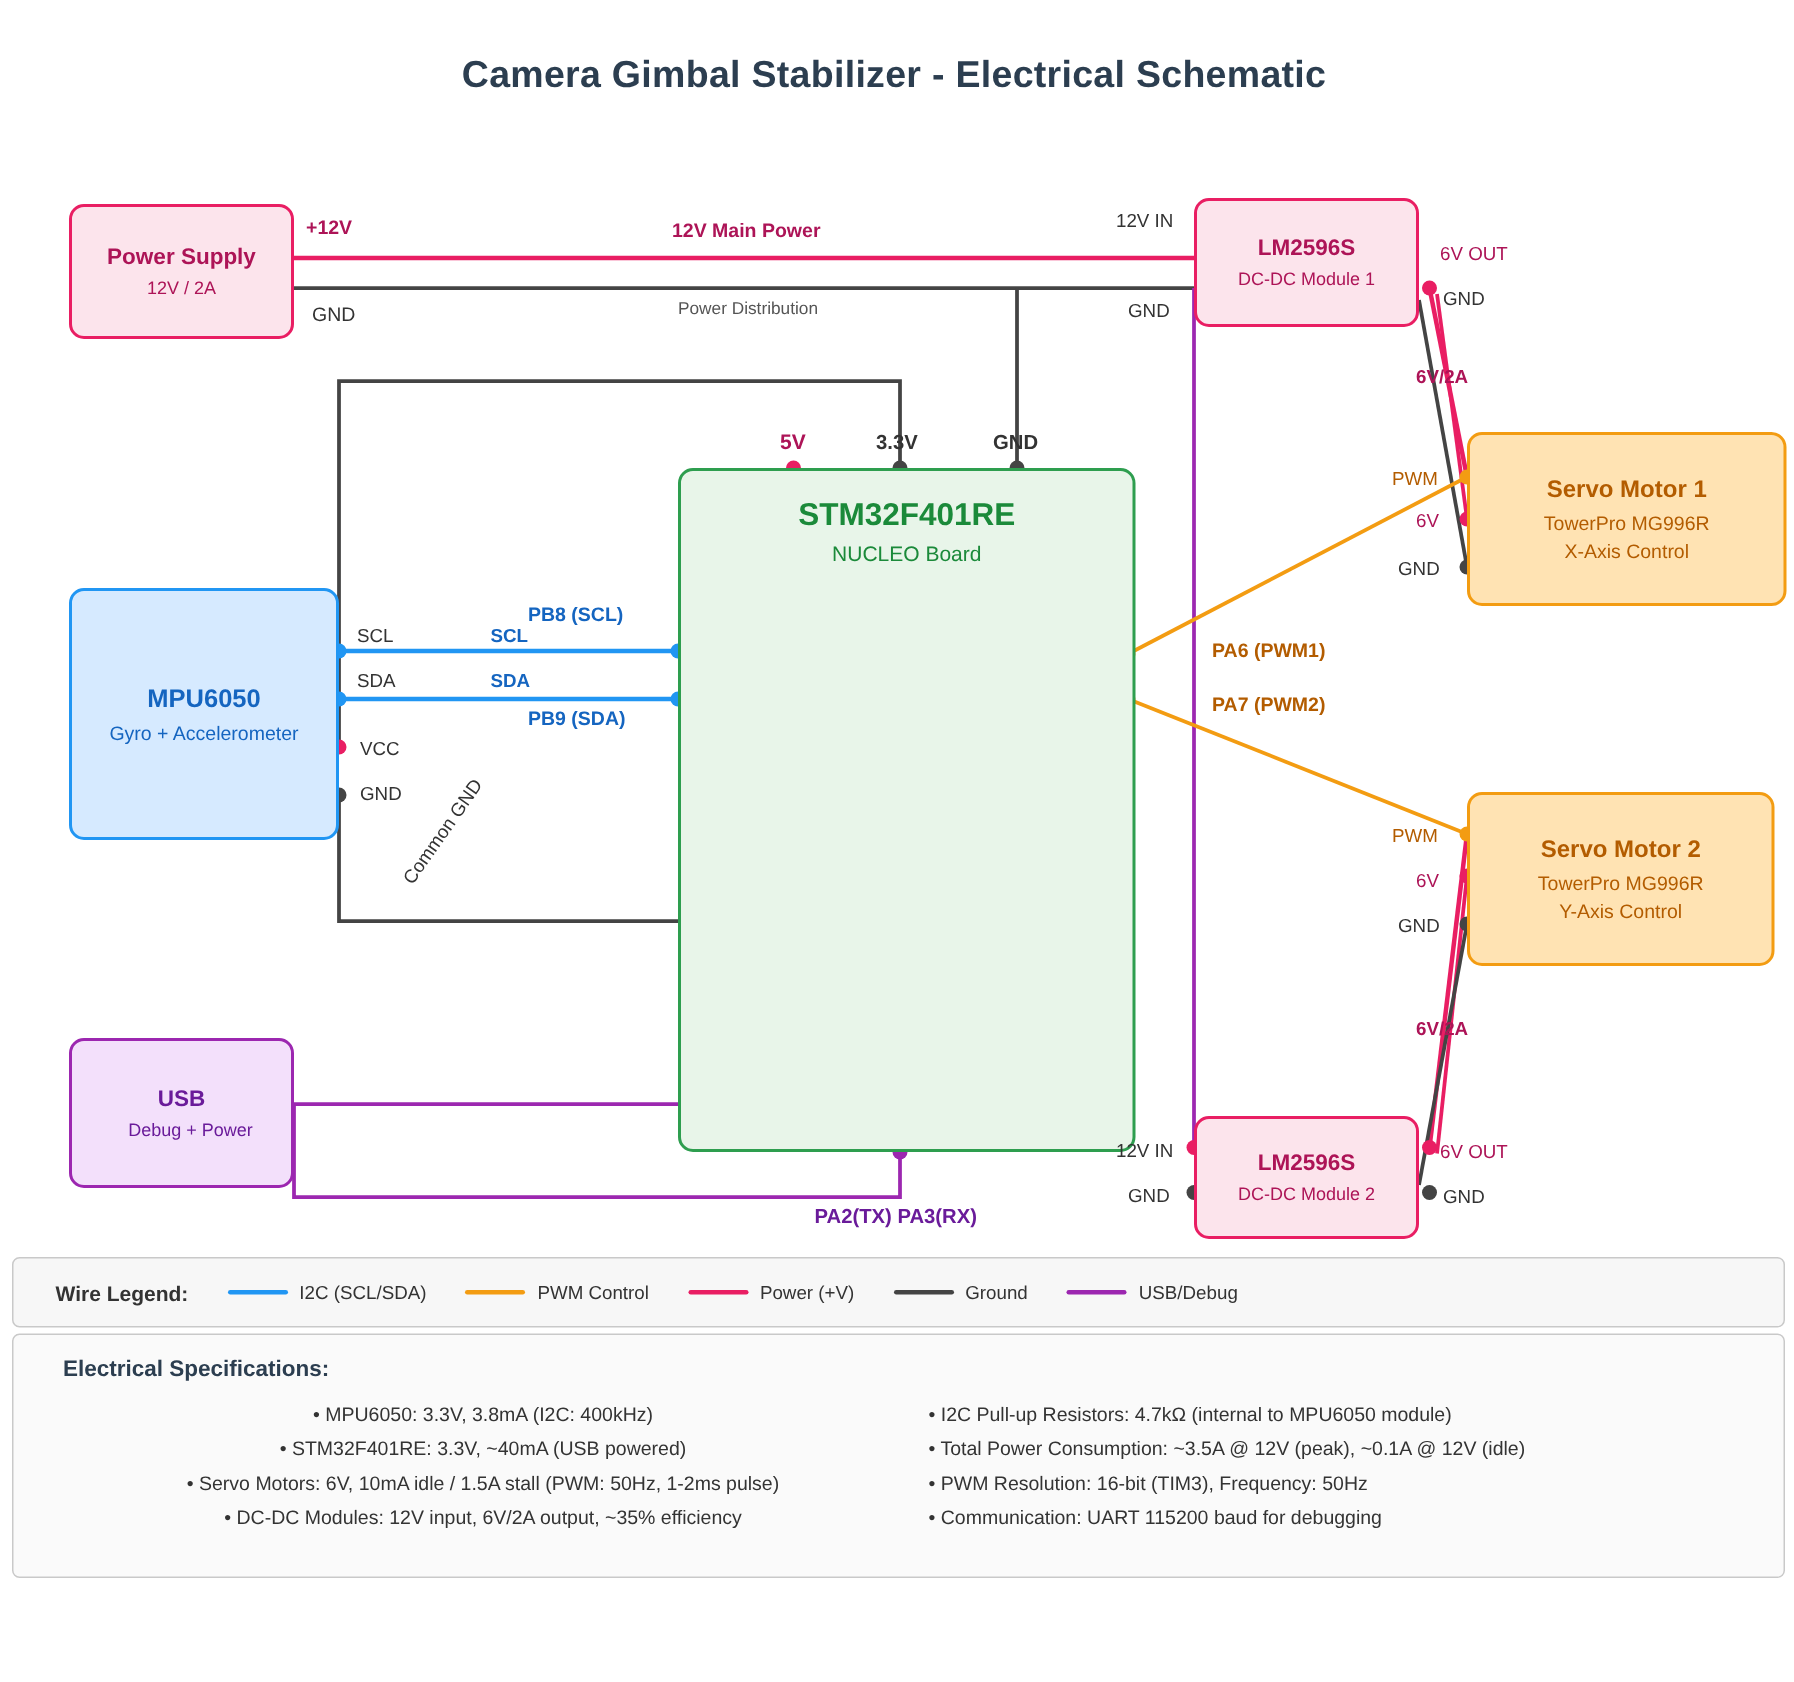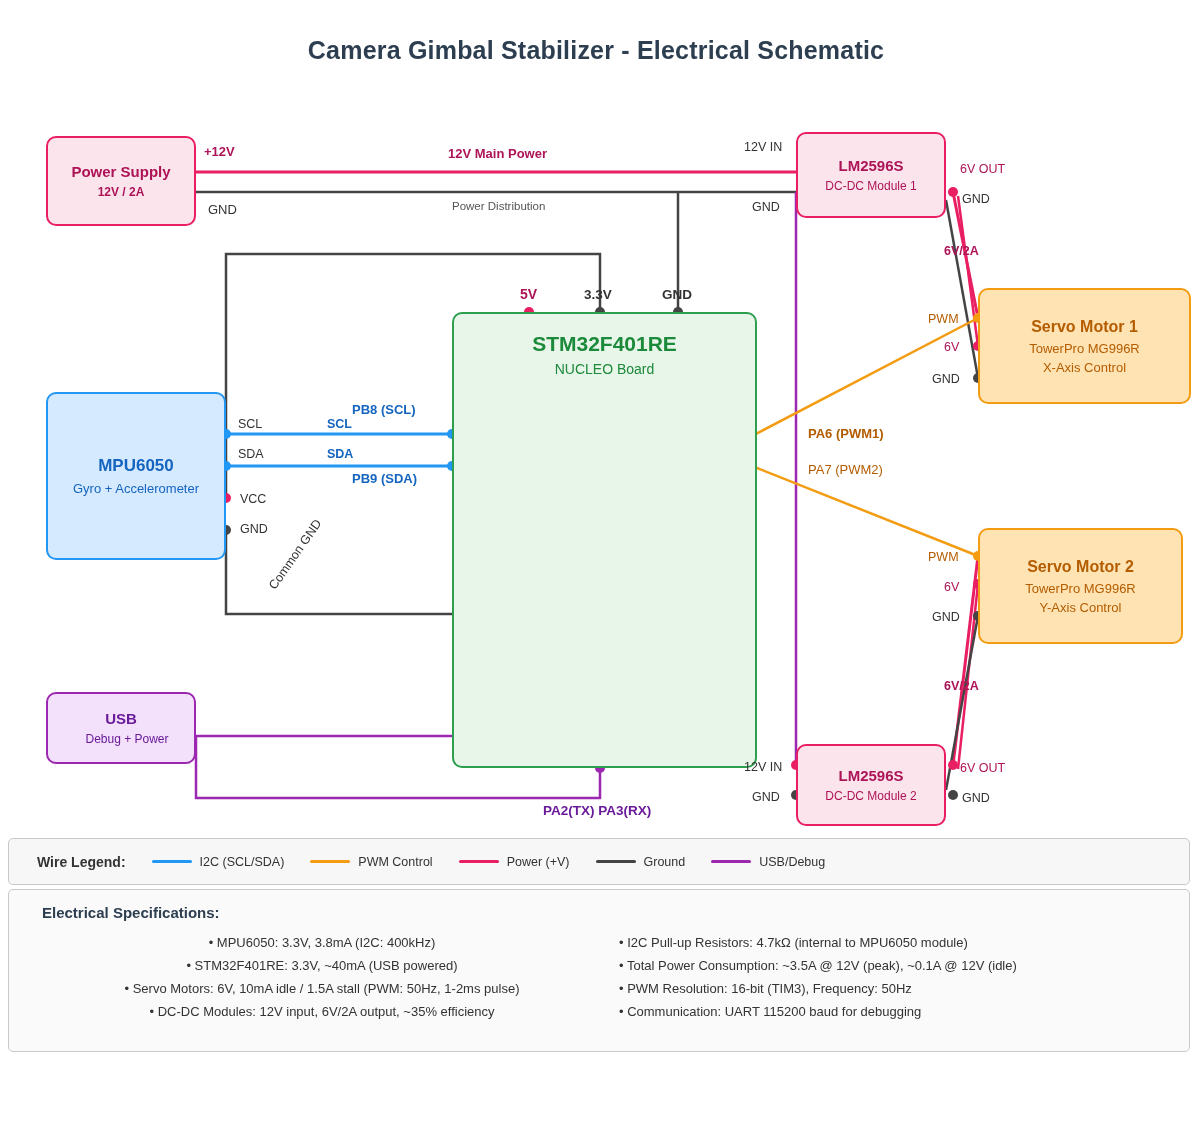--- a/index.html
+++ b/index.html
@@ -18,21 +18,21 @@
 
   .node{position:absolute;border-radius:10px;box-sizing:border-box;
         display:flex;flex-direction:column;align-items:center;justify-content:center;}
   .node .n-title{font-weight:bold;}
   .node .n-sub{margin-top:5px;}
   .node .n-sub2{margin-top:4px;}
 
   
   #power-supply{left:46px;top:136px;width:150px;height:90px;background:#fce4ec;border:2.5px solid #e91e63;}
   #power-supply .n-title{font-size:15px;color:#ad1457;}
-  #power-supply .n-sub{font-size:12px;color:#ad1457;font-weight:bold;}
+  #power-supply .n-sub{font-size:12px;color:#ad1457;}
 
   
   #dcdc1{left:796px;top:132px;width:150px;height:86px;background:#fce4ec;border:2.5px solid #e91e63;}
   #dcdc1 .n-title{font-size:15px;color:#ad1457;}
   #dcdc1 .n-sub{font-size:12px;color:#ad1457;}
 
   
   #dcdc2{left:796px;top:744px;width:150px;height:82px;background:#fce4ec;border:2.5px solid #e91e63;}
   #dcdc2 .n-title{font-size:15px;color:#ad1457;}
   #dcdc2 .n-sub{font-size:12px;color:#ad1457;}
@@ -50,21 +50,21 @@
 
   
   #servo1{left:978px;top:288px;width:213px;height:116px;background:#ffe3b3;border:2.5px solid #f39c12;}
   #servo1 .n-title{font-size:16px;color:#b35c00;}
   #servo1 .n-sub,#servo1 .n-sub2{font-size:13px;color:#b35c00;}
   #servo2{left:978px;top:528px;width:205px;height:116px;background:#ffe3b3;border:2.5px solid #f39c12;}
   #servo2 .n-title{font-size:16px;color:#b35c00;}
   #servo2 .n-sub,#servo2 .n-sub2{font-size:13px;color:#b35c00;}
 
   
-  #usb{left:46px;top:692px;width:150px;height:72px;background:#f3e0fb;border:2.5px solid #9c27b0;}
+  #usb{left:46px;top:692px;width:150px;height:100px;background:#f3e0fb;border:2.5px solid #9c27b0;}
   #usb .n-title{font-size:15px;color:#6a1b9a;}
   #usb .n-sub{font-size:12px;color:#6a1b9a;padding-left:12px;}
 
   .lbl{position:absolute;white-space:nowrap;}
 
   
   #legend{position:absolute;left:8px;top:838px;width:1180px;height:45px;background:#f7f7f7;
           border:1px solid #c9c9c9;border-radius:5px;display:flex;align-items:center;}
   #legend .leg-title{font-size:14px;font-weight:bold;color:#333;margin-left:28px;}
   .leg-item{display:flex;align-items:center;margin-left:26px;}
@@ -217,21 +217,21 @@
   <div class="lbl" style="left:327px;top:417px;font-size:12.5px;color:#1565c0;font-weight:bold;">SCL</div>
   <div class="lbl" style="left:327px;top:447px;font-size:12.5px;color:#1565c0;font-weight:bold;">SDA</div>
   <div class="lbl" style="left:352px;top:402px;font-size:13px;color:#1565c0;font-weight:bold;">PB8 (SCL)</div>
   <div class="lbl" style="left:352px;top:471px;font-size:13px;color:#1565c0;font-weight:bold;">PB9 (SDA)</div>
   <div class="lbl" style="left:240px;top:492px;font-size:12.5px;color:#333;">VCC</div>
   <div class="lbl" style="left:240px;top:522px;font-size:12.5px;color:#333;">GND</div>
 
   <div class="lbl" style="left:266px;top:584px;font-size:12.5px;color:#333;transform:rotate(-55deg);transform-origin:left top;">Common GND</div>
 
   <div class="lbl" style="left:808px;top:426px;font-size:13px;color:#b35c00;font-weight:bold;">PA6 (PWM1)</div>
-  <div class="lbl" style="left:808px;top:462px;font-size:13px;color:#b35c00;font-weight:normal;">PA7 (PWM2)</div>
+  <div class="lbl" style="left:808px;top:462px;font-size:13px;color:#b35c00;font-weight:bold;">PA7 (PWM2)</div>
   <div class="lbl" style="left:543px;top:803px;font-size:13.5px;color:#6a1b9a;font-weight:bold;">PA2(TX) PA3(RX)</div>
 
   <div id="legend">
     <div class="leg-title">Wire Legend:</div>
 
     <div class="leg-item">
       <div class="leg-line" style="background:#2196f3"></div>
       <div class="leg-text">I2C (SCL/SDA)</div>
     </div>
     <div class="leg-item">

